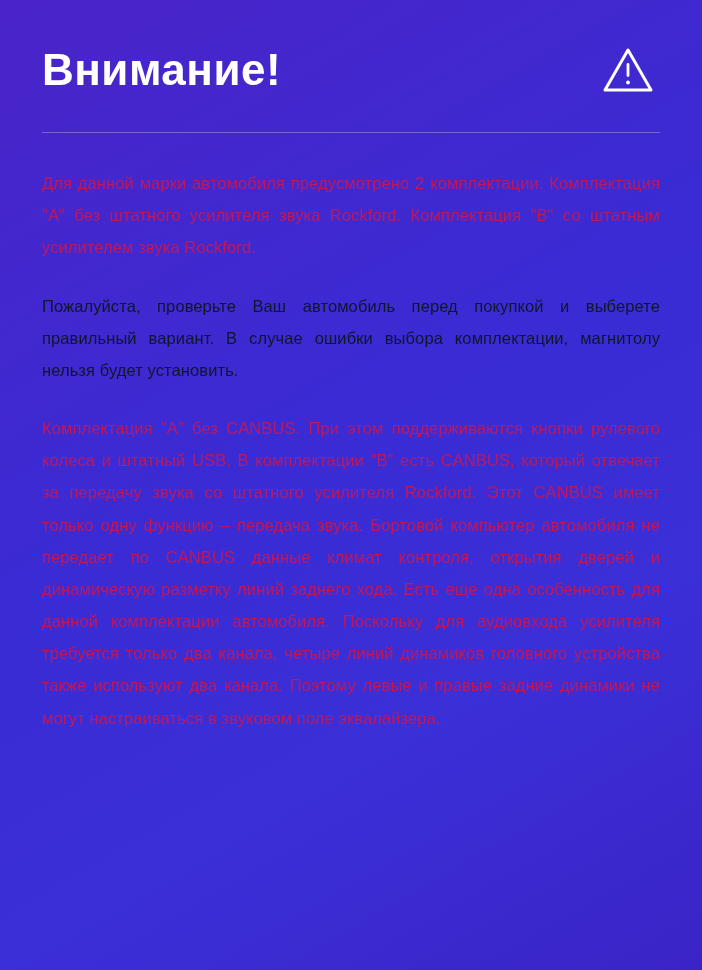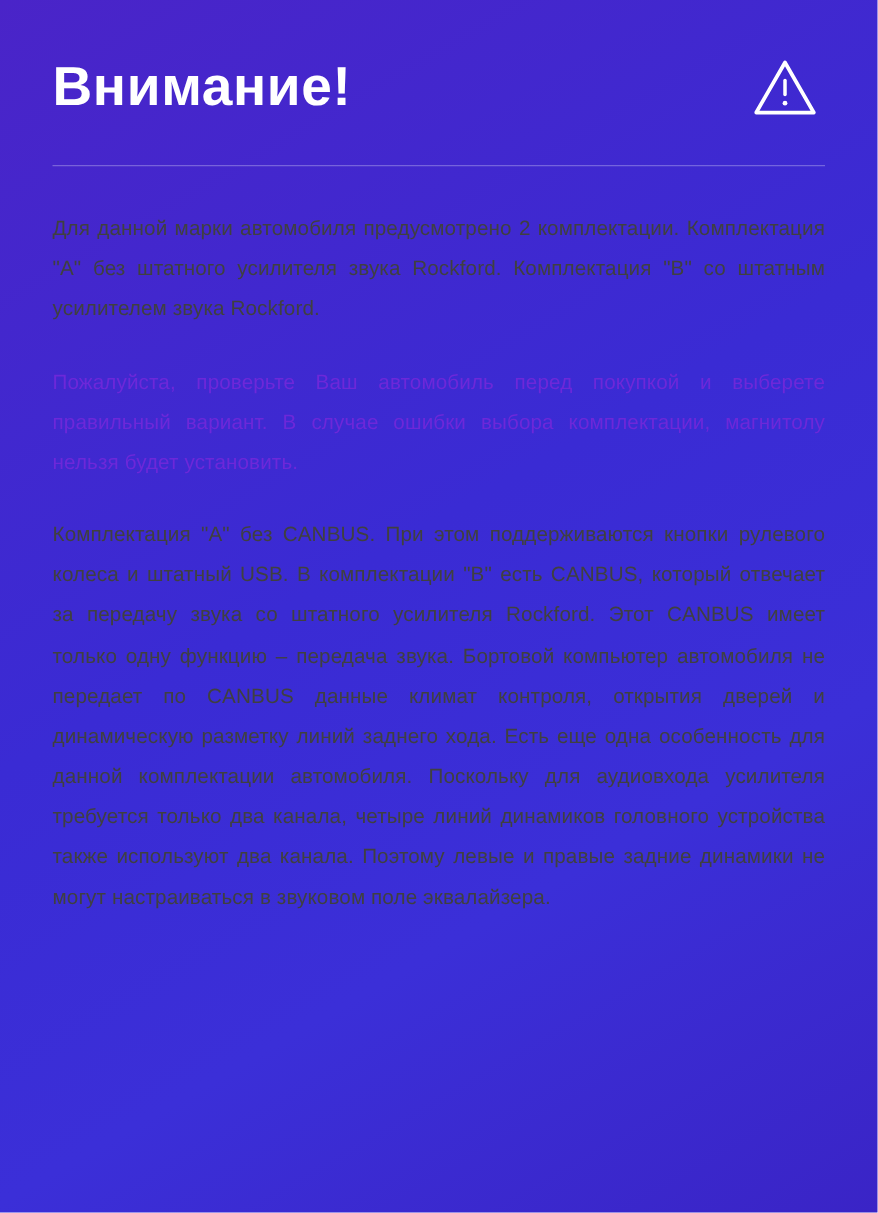--- a/index.html
+++ b/index.html
@@ -45,29 +45,29 @@
   .divider {
     margin-top: 36px;
     height: 1px;
     background: rgba(255,255,255,0.28);
     width: 100%;
   }
   .body-text {
     margin-top: 34px;
   }
   .para {
-    color: #404040;
+    color: #be185d;
     font-size: 16.5px;
     line-height: 1.95;
     text-align: justify;
     margin: 0 0 26px 0;
     letter-spacing: 0.1px;
   }
   .para.highlight {
-    color: #6d28d9;
+    color: #0f172a;
   }
   .para.last {
     margin-bottom: 0;
   }
 </style>
 </head>
 <body>
 
 <div class="page">
 

